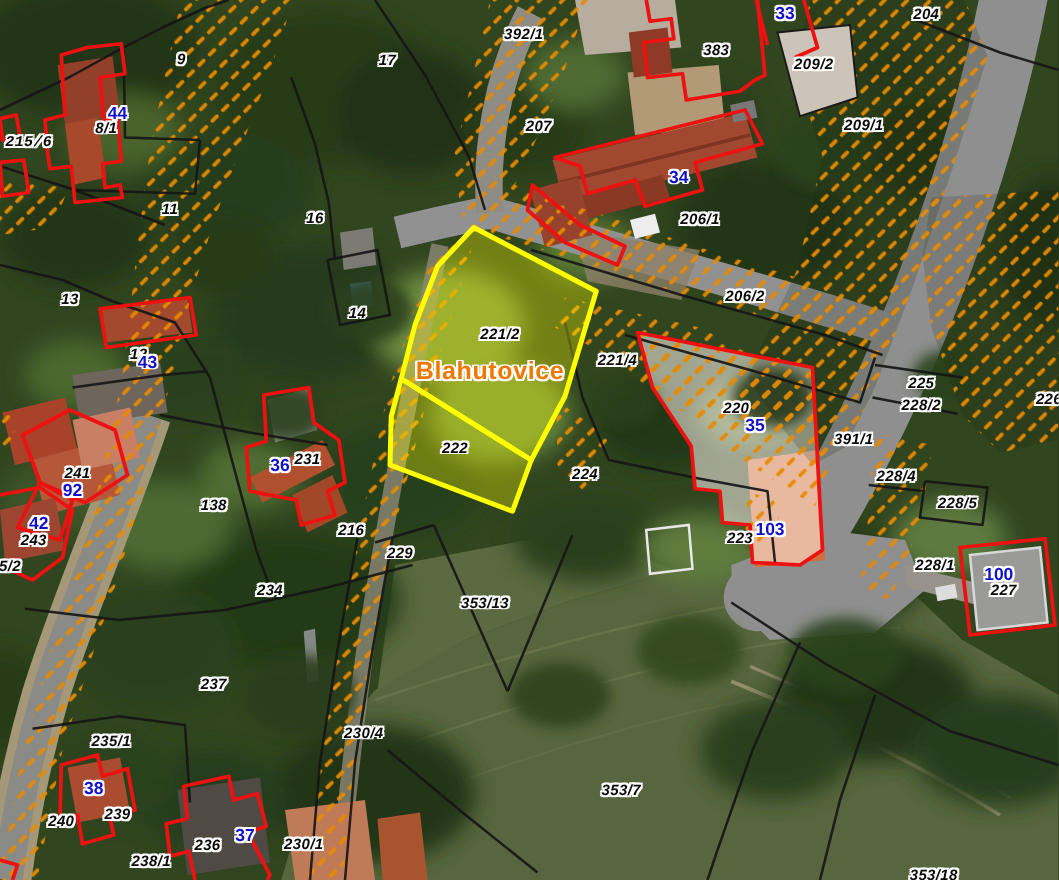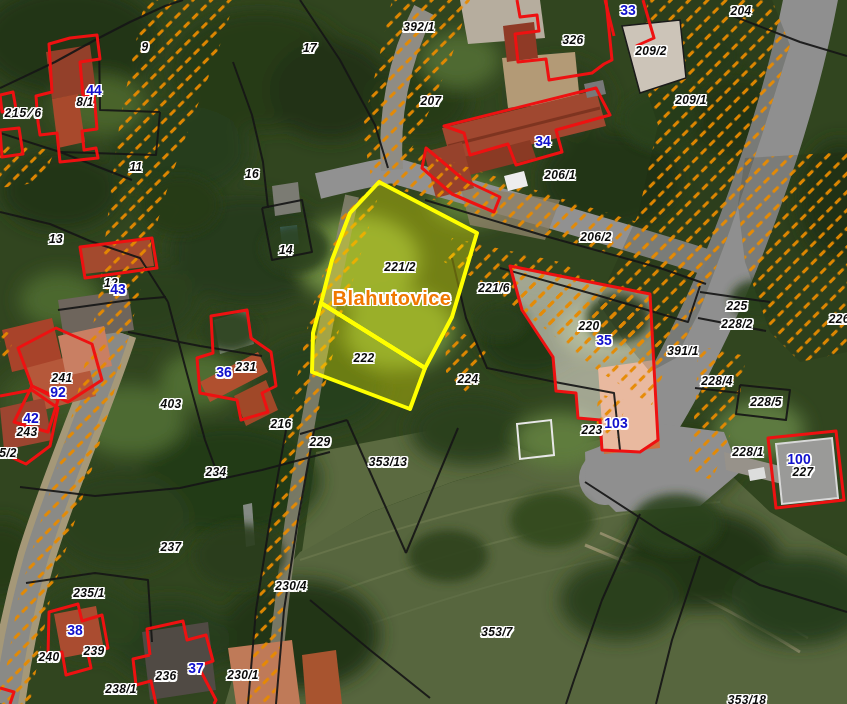--- a/index.html
+++ b/index.html
@@ -233,58 +233,58 @@
       <polygon points="321,303 425,368 410,409 312,372 313,333"></polygon>
     </g>
   </svg>
 
   <div class="label-layer">
     <div>
 
     <span class="lbl parcel" style="left: 145px; top: 47px;">9</span>
         <span class="lbl parcel" style="left: 310px; top: 48px;">17</span>
         <span class="lbl parcel" style="left: 419px; top: 27px;">392/1</span>
-        <span class="lbl parcel" style="left: 573px; top: 40px;">326</span>
+        <span class="lbl parcel" style="left: 573px; top: 40px;">383</span>
         <span class="lbl parcel" style="left: 651px; top: 51px;">209/2</span>
         <span class="lbl parcel" style="left: 741px; top: 11px;">204</span>
         <span class="lbl parcel" style="left: 431px; top: 101px;">207</span>
         <span class="lbl parcel" style="left: 691px; top: 100px;">209/1</span>
         <span class="lbl parcel" style="left: 85px; top: 102px; text-align: center;">8/1</span>
         <span class="lbl parcel" style="left: 23px; top: 114px; font-family: Liberation Mono, monospace;">215/6</span>
         <span class="lbl parcel" style="left: 136px; top: 167px;">11</span>
         <span class="lbl parcel" style="left: 252px; top: 174px;">16</span>
         <span class="lbl parcel" style="left: 560px; top: 175px;">206/1</span>
         <span class="lbl parcel" style="left: 596px; top: 237px;">206/2</span>
         <span class="lbl parcel" style="left: 56px; top: 239px;">13</span>
         <span class="lbl parcel" style="left: 111px; top: 283px;">12</span>
         <span class="lbl parcel" style="left: 286px; top: 250px;">14</span>
         <span class="lbl parcel" style="left: 400px; top: 267px;">221/2</span>
-        <span class="lbl parcel" style="left: 494px; top: 288px;">221/6</span>
+        <span class="lbl parcel" style="left: 494px; top: 288px;">221/4</span>
         <span class="lbl parcel" style="left: 589px; top: 326px;">220</span>
         <span class="lbl parcel" style="left: 737px; top: 306px;">225</span>
         <span class="lbl parcel" style="left: 737px; top: 324px;">228/2</span>
         <span class="lbl parcel" style="left: 841px; top: 319px;">226/</span>
         <span class="lbl parcel" style="left: 683px; top: 351px;">391/1</span>
         <span class="lbl parcel" style="left: 62px; top: 378px;">241</span>
         <span class="lbl parcel" style="left: 246px; top: 367px;">231</span>
-        <span class="lbl parcel" style="left: 171px; top: 404px;">403</span>
+        <span class="lbl parcel" style="left: 171px; top: 404px;">138</span>
         <span class="lbl parcel" style="left: 27px; top: 432px;">243</span>
         <span class="lbl parcel" style="left: 364px; top: 358px;">222</span>
         <span class="lbl parcel" style="left: 468px; top: 379px;">224</span>
         <span class="lbl parcel" style="left: 717px; top: 381px;">228/4</span>
         <span class="lbl parcel" style="left: 766px; top: 402px;">228/5</span>
         <span class="lbl parcel" style="left: 592px; top: 430px;">223</span>
         <span class="lbl parcel" style="left: 281px; top: 424px;">216</span>
         <span class="lbl parcel" style="left: 320px; top: 442px;">229</span>
         <span class="lbl parcel" style="left: 748px; top: 452px;">228/1</span>
         <span class="lbl parcel" style="left: 803px; top: 472px;">227</span>
         <span class="lbl parcel" style="left: 8px; top: 453px;">5/2</span>
         <span class="lbl parcel" style="left: 216px; top: 472px;">234</span>
         <span class="lbl parcel" style="left: 171px; top: 547px;">237</span>
-        <span class="lbl parcel" style="left: 388px; top: 462px;">353/13</span>
+        <span class="lbl parcel" style="left: 388px; top: 482px;">353/13</span>
         <span class="lbl parcel" style="left: 291px; top: 586px;">230/4</span>
         <span class="lbl parcel" style="left: 89px; top: 593px;">235/1</span>
         <span class="lbl parcel" style="left: 49px; top: 657px;">240</span>
         <span class="lbl parcel" style="left: 94px; top: 651px;">239</span>
         <span class="lbl parcel" style="left: 166px; top: 676px;">236</span>
         <span class="lbl parcel" style="left: 121px; top: 689px;">238/1</span>
         <span class="lbl parcel" style="left: 243px; top: 675px;">230/1</span>
         <span class="lbl parcel" style="left: 497px; top: 632px;">353/7</span>
         <span class="lbl parcel" style="left: 747px; top: 700px;">353/18</span>
       </div>

